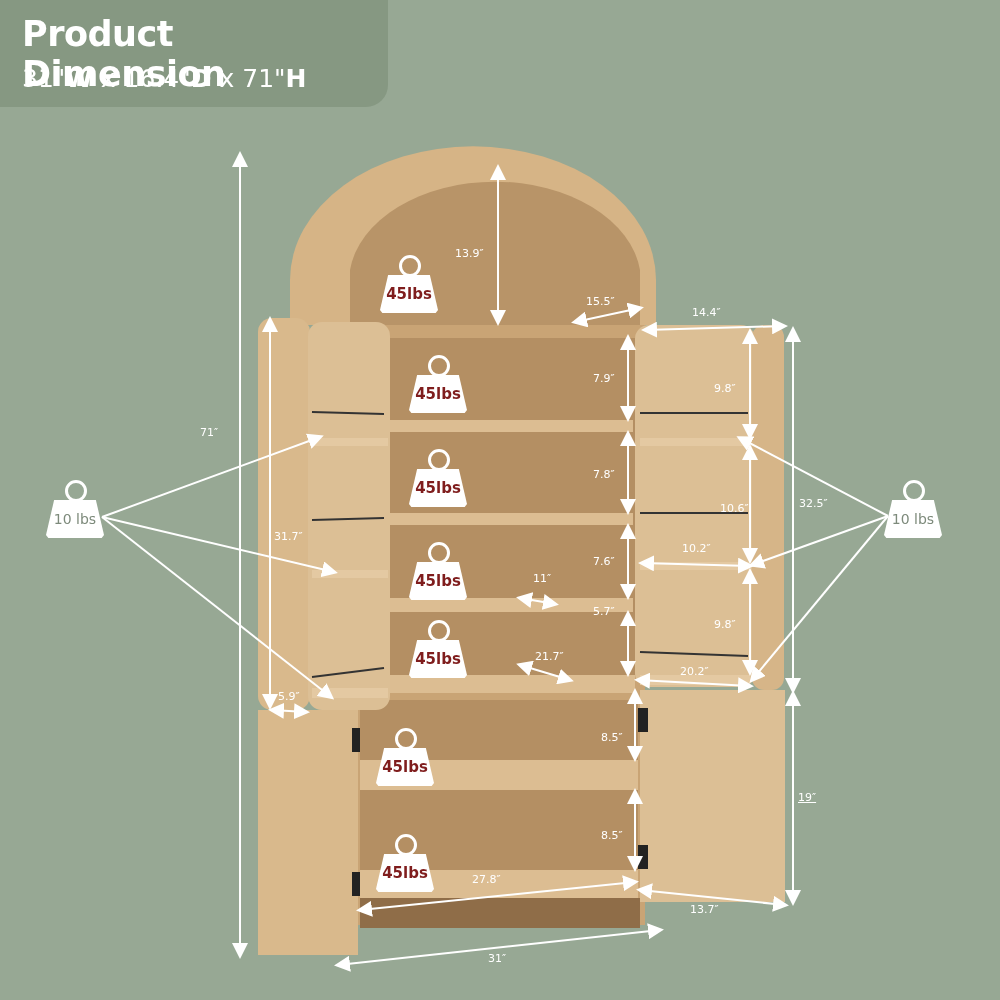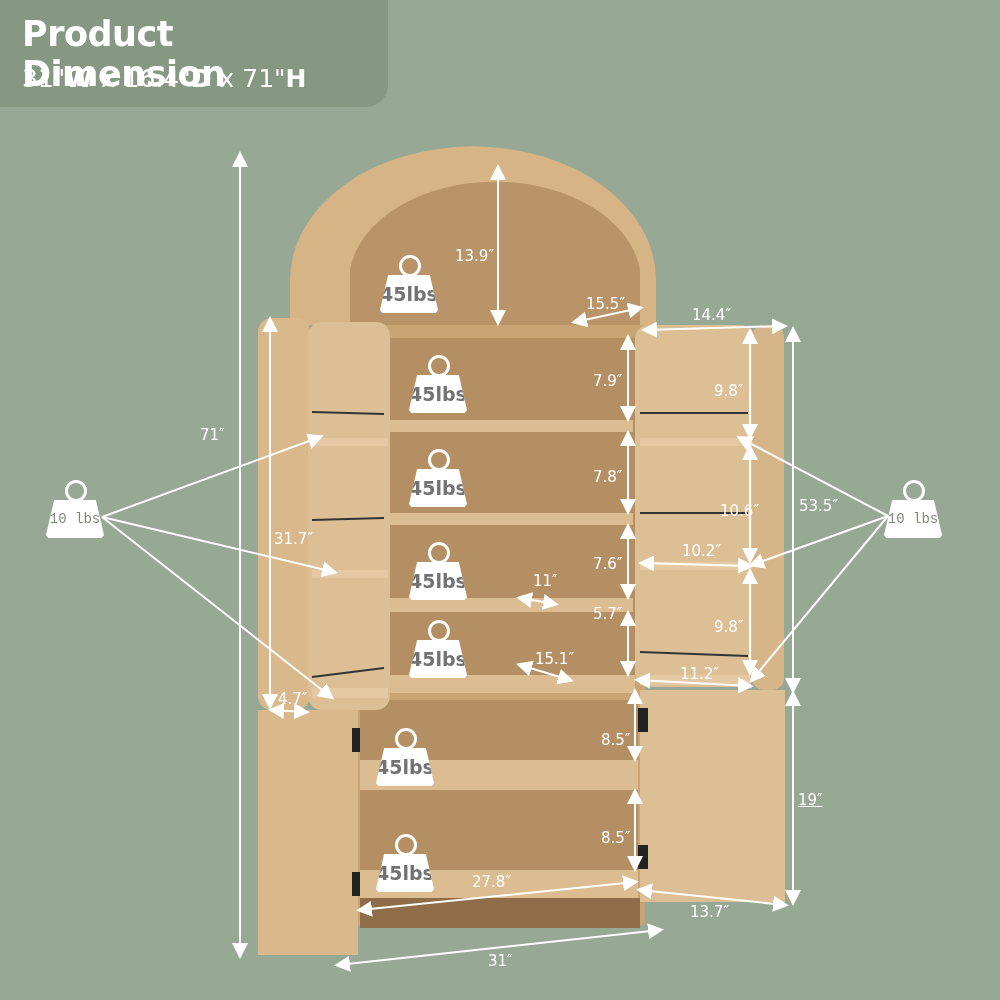--- a/index.html
+++ b/index.html
@@ -1,26 +1,26 @@
 <!DOCTYPE html>
 <html><head>
 <meta charset="utf-8">
 <style>
   html,body{margin:0;padding:0;}
   body{width:1000px;height:1000px;background:#97a894;position:relative;overflow:hidden;font-family:"DejaVu Sans",sans-serif;}
   .title-box{position:absolute;left:0;top:0;width:388px;height:107px;background:#869882;border-bottom-right-radius:22px;}
   .title{position:absolute;left:22px;top:14px;font-size:35px;color:#fff;font-weight:600;letter-spacing:-0.5px;}
   .subtitle{position:absolute;left:22px;top:64px;font-size:25px;color:#fff;}
   .subtitle b{font-weight:bold;}
-  .lbl{position:absolute;color:#fff;font-size:15px;white-space:nowrap;}
+  .lbl{position:absolute;color:#fff;font-size:11px;white-space:nowrap;}
   svg{position:absolute;left:0;top:0;}
   .weight{position:absolute;width:58px;height:62px;}
   .weight .ring{position:absolute;left:19px;top:0;width:16px;height:16px;border:3px solid #fff;border-radius:50%;}
-  .weight .body{position:absolute;left:0;top:20px;width:58px;height:38px;background:#fff;clip-path:polygon(14% 0,86% 0,100% 92%,96% 100%,4% 100%,0 92%);display:flex;align-items:center;justify-content:center;color:#737373;font-size:19px;font-weight:bold;}
-  .weight.small .body{color:#7d8a7b;font-weight:normal;font-size:14px;font-family:Liberation Mono, monospace;}
+  .weight .body{position:absolute;left:0;top:20px;width:58px;height:38px;background:#fff;clip-path:polygon(14% 0,86% 0,100% 92%,96% 100%,4% 100%,0 92%);display:flex;align-items:center;justify-content:center;color:#7f1d1d;font-size:15px;font-weight:bold;}
+  .weight.small .body{color:#7d8a7b;font-weight:normal;font-size:14px;}
 </style>
 </head>
 <body>
 
 <div class="title-box">
   <div class="title">Product Dimension</div>
   <div class="subtitle"><span>31"</span><b>W</b><span> x </span><span>16.4"</span><b>D</b><span> x </span><span>71"</span><b>H</b></div>
 </div>
 
 <svg width="1000" height="1000">
@@ -110,29 +110,29 @@
 <div class="lbl" style="left:200px;top:426px;">71″</div>
 <div class="lbl" style="left:488px;top:952px;">31″</div>
 <div class="lbl" style="left:455px;top:247px;">13.9″</div>
 <div class="lbl" style="left:586px;top:295px;text-align:center;">15.5″</div>
 <div class="lbl" style="left:692px;top:306px;">14.4″</div>
 <div class="lbl" style="left:593px;top:372px;">7.9″</div>
 <div class="lbl" style="left:593px;top:468px;">7.8″</div>
 <div class="lbl" style="left:593px;top:555px;">7.6″</div>
 <div class="lbl" style="left:533px;top:572px;">11″</div>
 <div class="lbl" style="left:593px;top:605px;">5.7″</div>
-<div class="lbl" style="left:535px;top:650px;">15.1″</div>
+<div class="lbl" style="left:535px;top:650px;">21.7″</div>
 <div class="lbl" style="left:274px;top:491px;margin-top:39px;">31.7″</div>
-<div class="lbl" style="left:278px;top:690px;">4.7″</div>
-<div class="lbl" style="left:799px;top:497px;">53.5″</div>
+<div class="lbl" style="left:278px;top:690px;">5.9″</div>
+<div class="lbl" style="left:799px;top:497px;">32.5″</div>
 <div class="lbl" style="left:714px;top:382px;">9.8″</div>
 <div class="lbl" style="left:708px;top:502px;margin-left:12px;">10.6″</div>
 <div class="lbl" style="left:682px;top:542px;">10.2″</div>
 <div class="lbl" style="left:714px;top:618px;">9.8″</div>
-<div class="lbl" style="left:680px;top:665px;">11.2″</div>
+<div class="lbl" style="left:680px;top:665px;">20.2″</div>
 <div class="lbl" style="left:601px;top:731px;">8.5″</div>
 <div class="lbl" style="left:601px;top:829px;">8.5″</div>
 <div class="lbl" style="left:472px;top:873px;">27.8″</div>
 <div class="lbl" style="left:798px;top:791px;text-decoration:underline;">19″</div>
 <div class="lbl" style="left:690px;top:903px;">13.7″</div>
 
 <div class="weight" style="left:380px;top:255px;">
     <div class="ring"></div>
     <div class="body">45lbs</div>
   </div>

